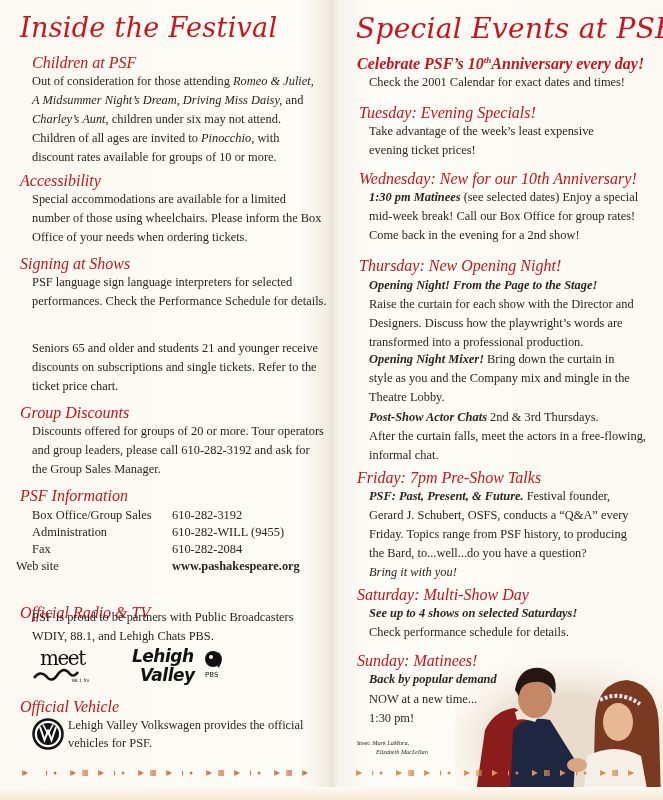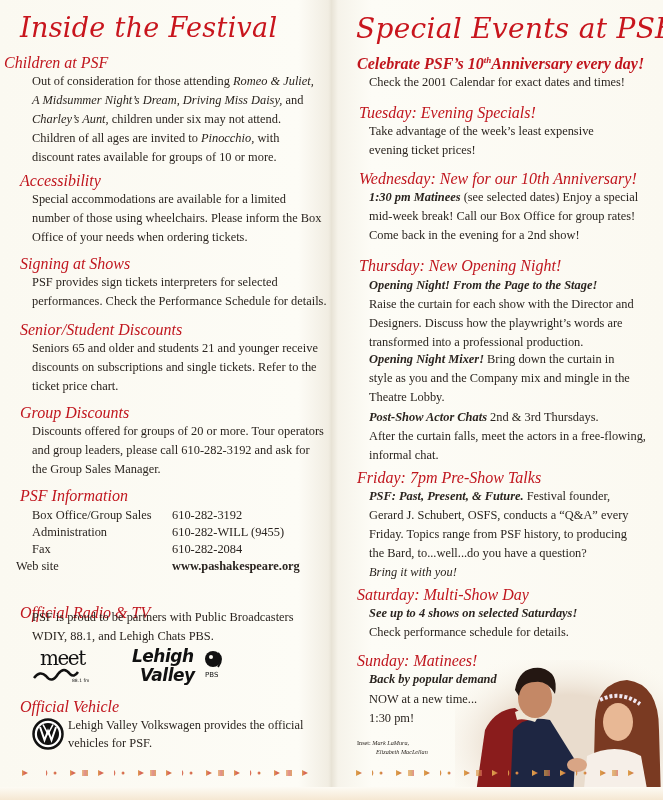--- a/index.html
+++ b/index.html
@@ -59,36 +59,35 @@
   }
 </style>
 </head>
 <body>
 
 <div class="page">
 
   <div class="panel left">
     <div class="script-title" style="left:20px; top:12px;">Inside the Festival</div>
 
-    <div class="h" style="left:4px; top:54px;">Children at PSF</div>
+    <div class="h" style="left:32px; top:54px;">Children at PSF</div>
     <div class="p" style="left:32px; top:72px; width:300px; white-space:nowrap;">
       <div><span>Out of consideration for those attending </span><i>Romeo &amp; Juliet,</i></div>
       <div><i>A Midsummer Night’s Dream, Driving Miss Daisy,</i><span> and</span></div>
       <div><i>Charley’s Aunt</i><span>, children under six may not attend.</span></div>
       <div><span>Children of all ages are invited to </span><i>Pinocchio</i><span>, with</span></div>
       <div>discount rates available for groups of 10 or more.</div>
     </div>
 
     <div class="h" style="left:20px; top:172px;">Accessibility</div>
     <div class="p" style="left:32px; top:190px; width:292px;">Special accommodations are available for a limited number of those using wheelchairs. Please inform the Box Office of your needs when ordering tickets.</div>
 
     <div class="h" style="left:20px; top:255px;">Signing at Shows</div>
-    <div class="p" style="left:32px; top:273px; width:300px;">PSF provides sign tickets interpreters for selected performances. Check the Performance Schedule for details.</div>
-
-    <div class="h" style="left:20px; top:321px;">Senior/Student Discounts</div>
+    <div class="p" style="left:32px; top:273px; width:300px;">PSF language sign language interpreters for selected performances. Check the Performance Schedule for details.</div>
+
     <div class="p" style="left:32px; top:339px; width:292px;">Seniors 65 and older and students 21 and younger receive discounts on subscriptions and single tickets. Refer to the ticket price chart.</div>
 
     <div class="h" style="left:20px; top:404px;">Group Discounts</div>
     <div class="p" style="left:32px; top:422px; width:295px;">Discounts offered for groups of 20 or more. Tour operators and group leaders, please call 610-282-3192 and ask for the Group Sales Manager.</div>
 
     <div class="h" style="left:20px; top:487px;">PSF Information</div>
     <div>
       <div class="info-row" style="left:32px; top:507px;text-align:right;">Box Office/Group Sales</div>
       <div class="info-row" style="left:172px; top:507px;">610-282-3192</div>
       <div class="info-row" style="left:32px; top:524px;">Administration</div>

